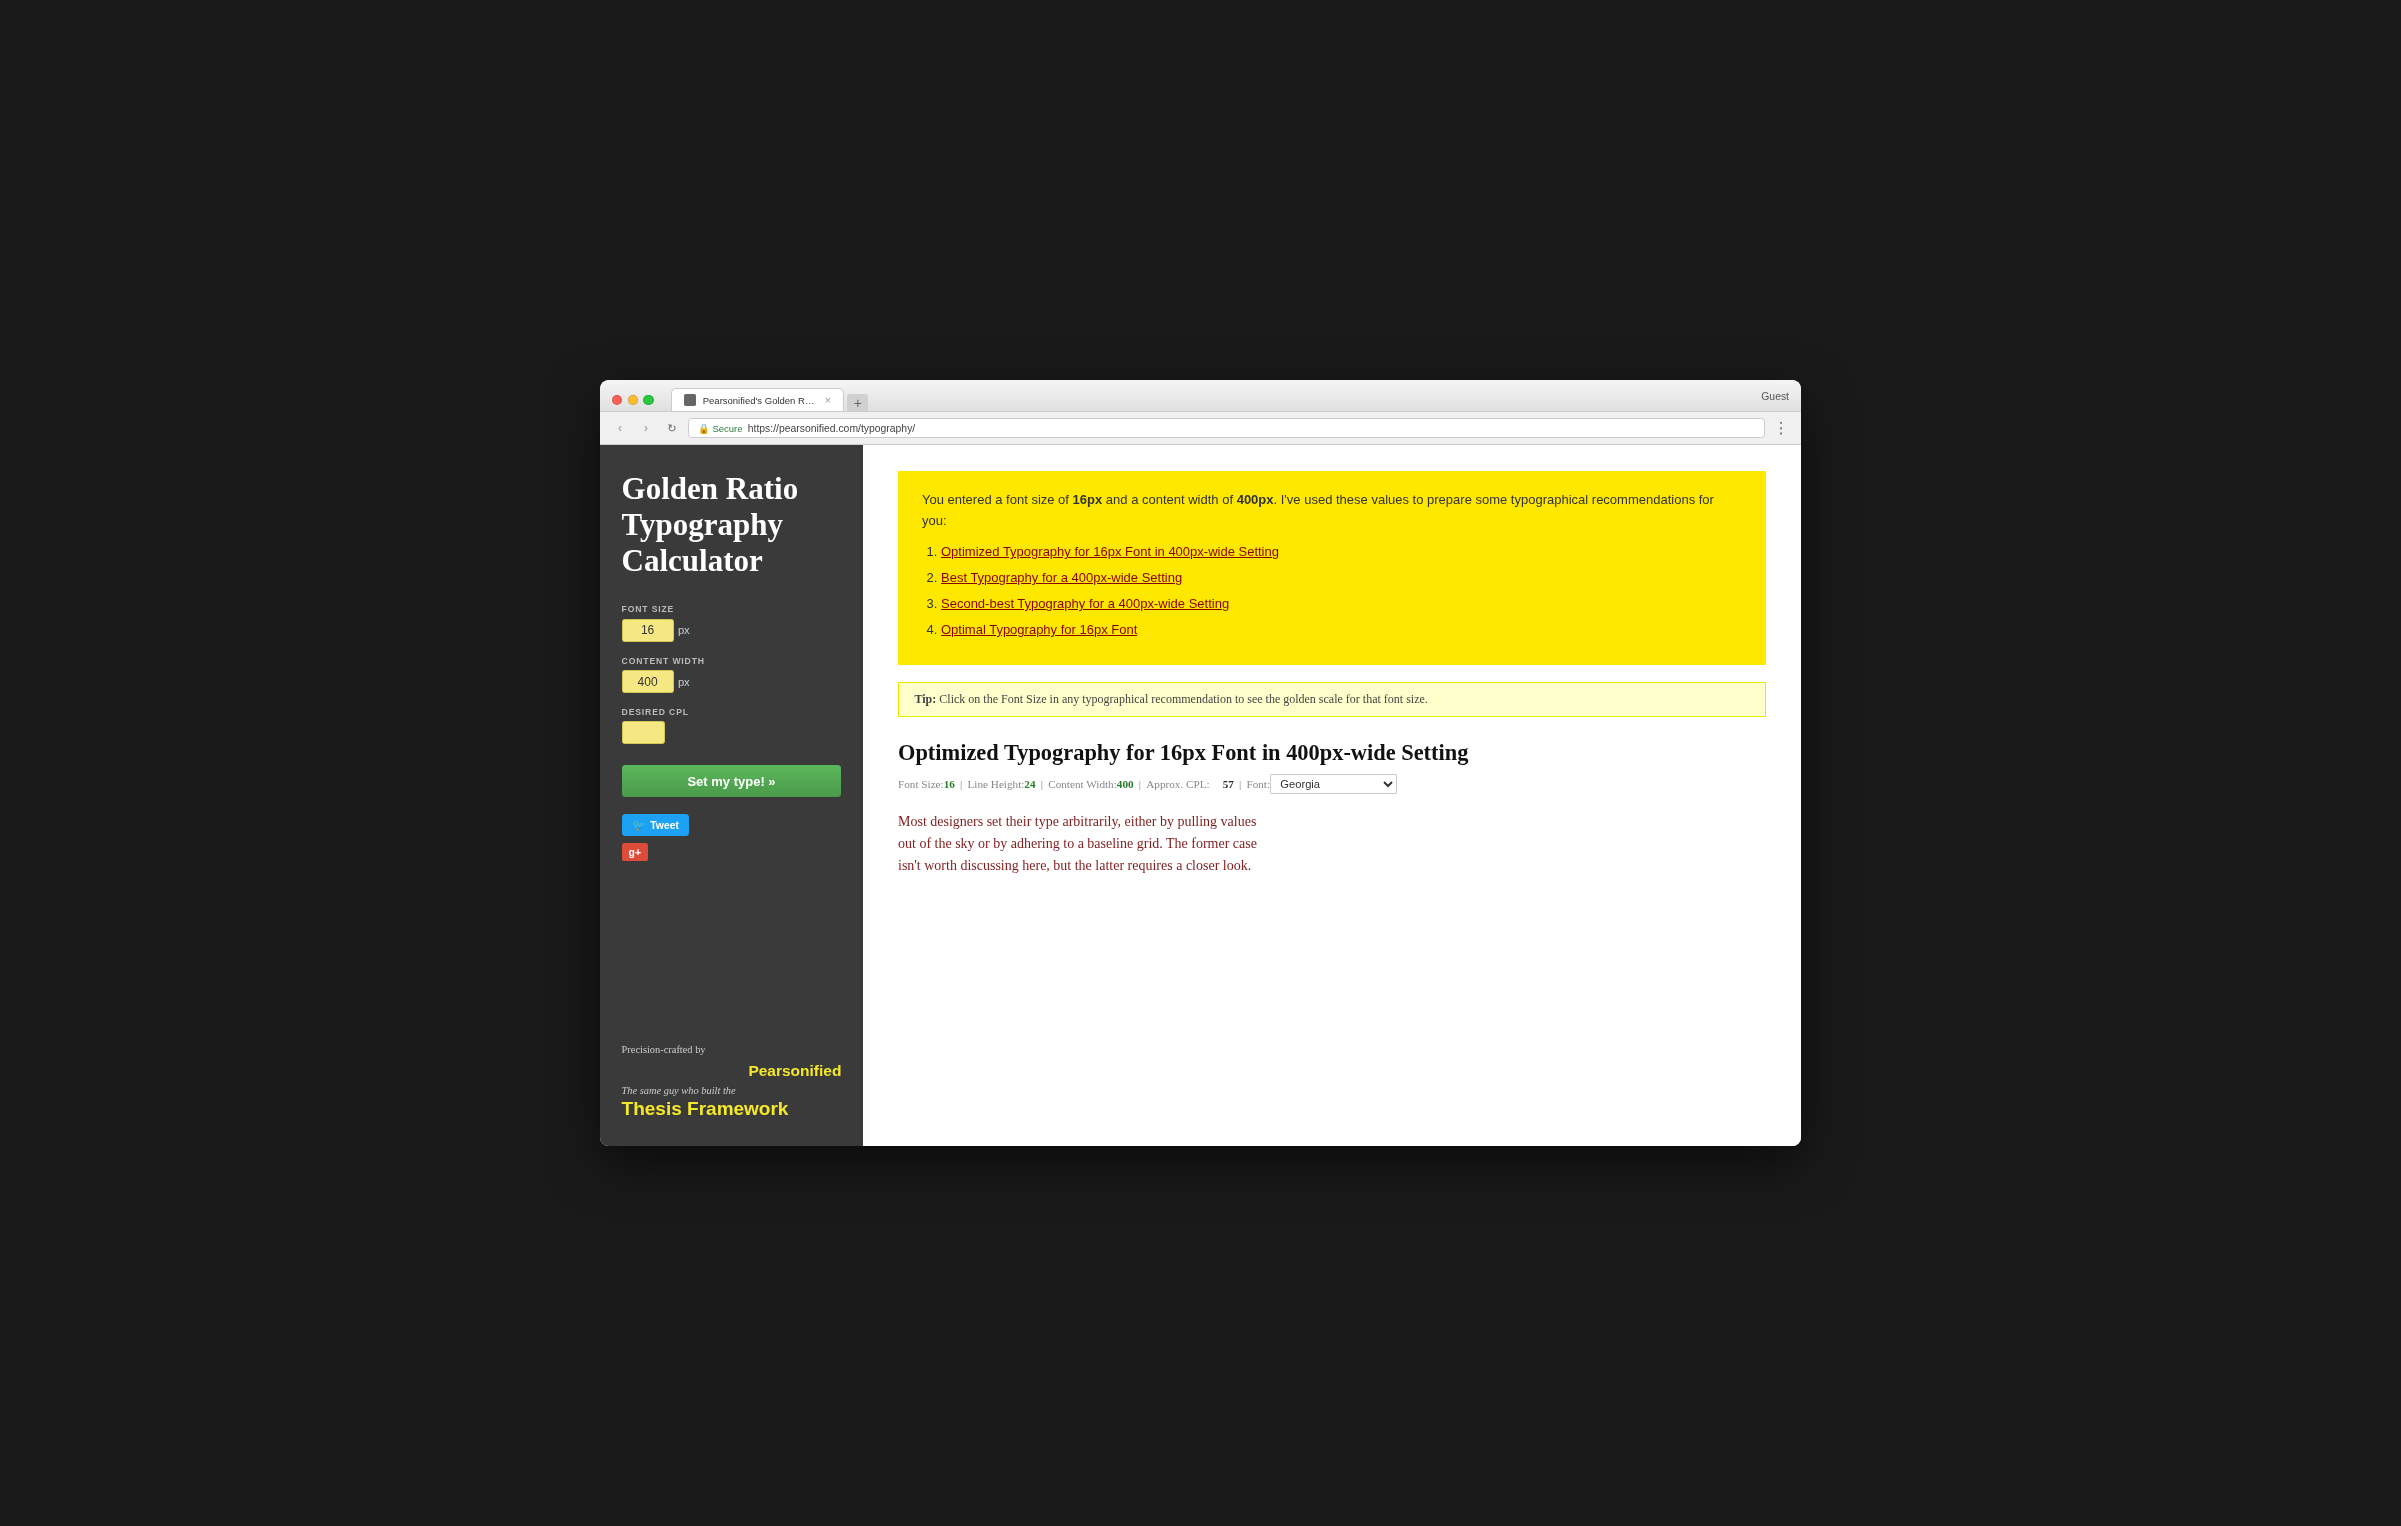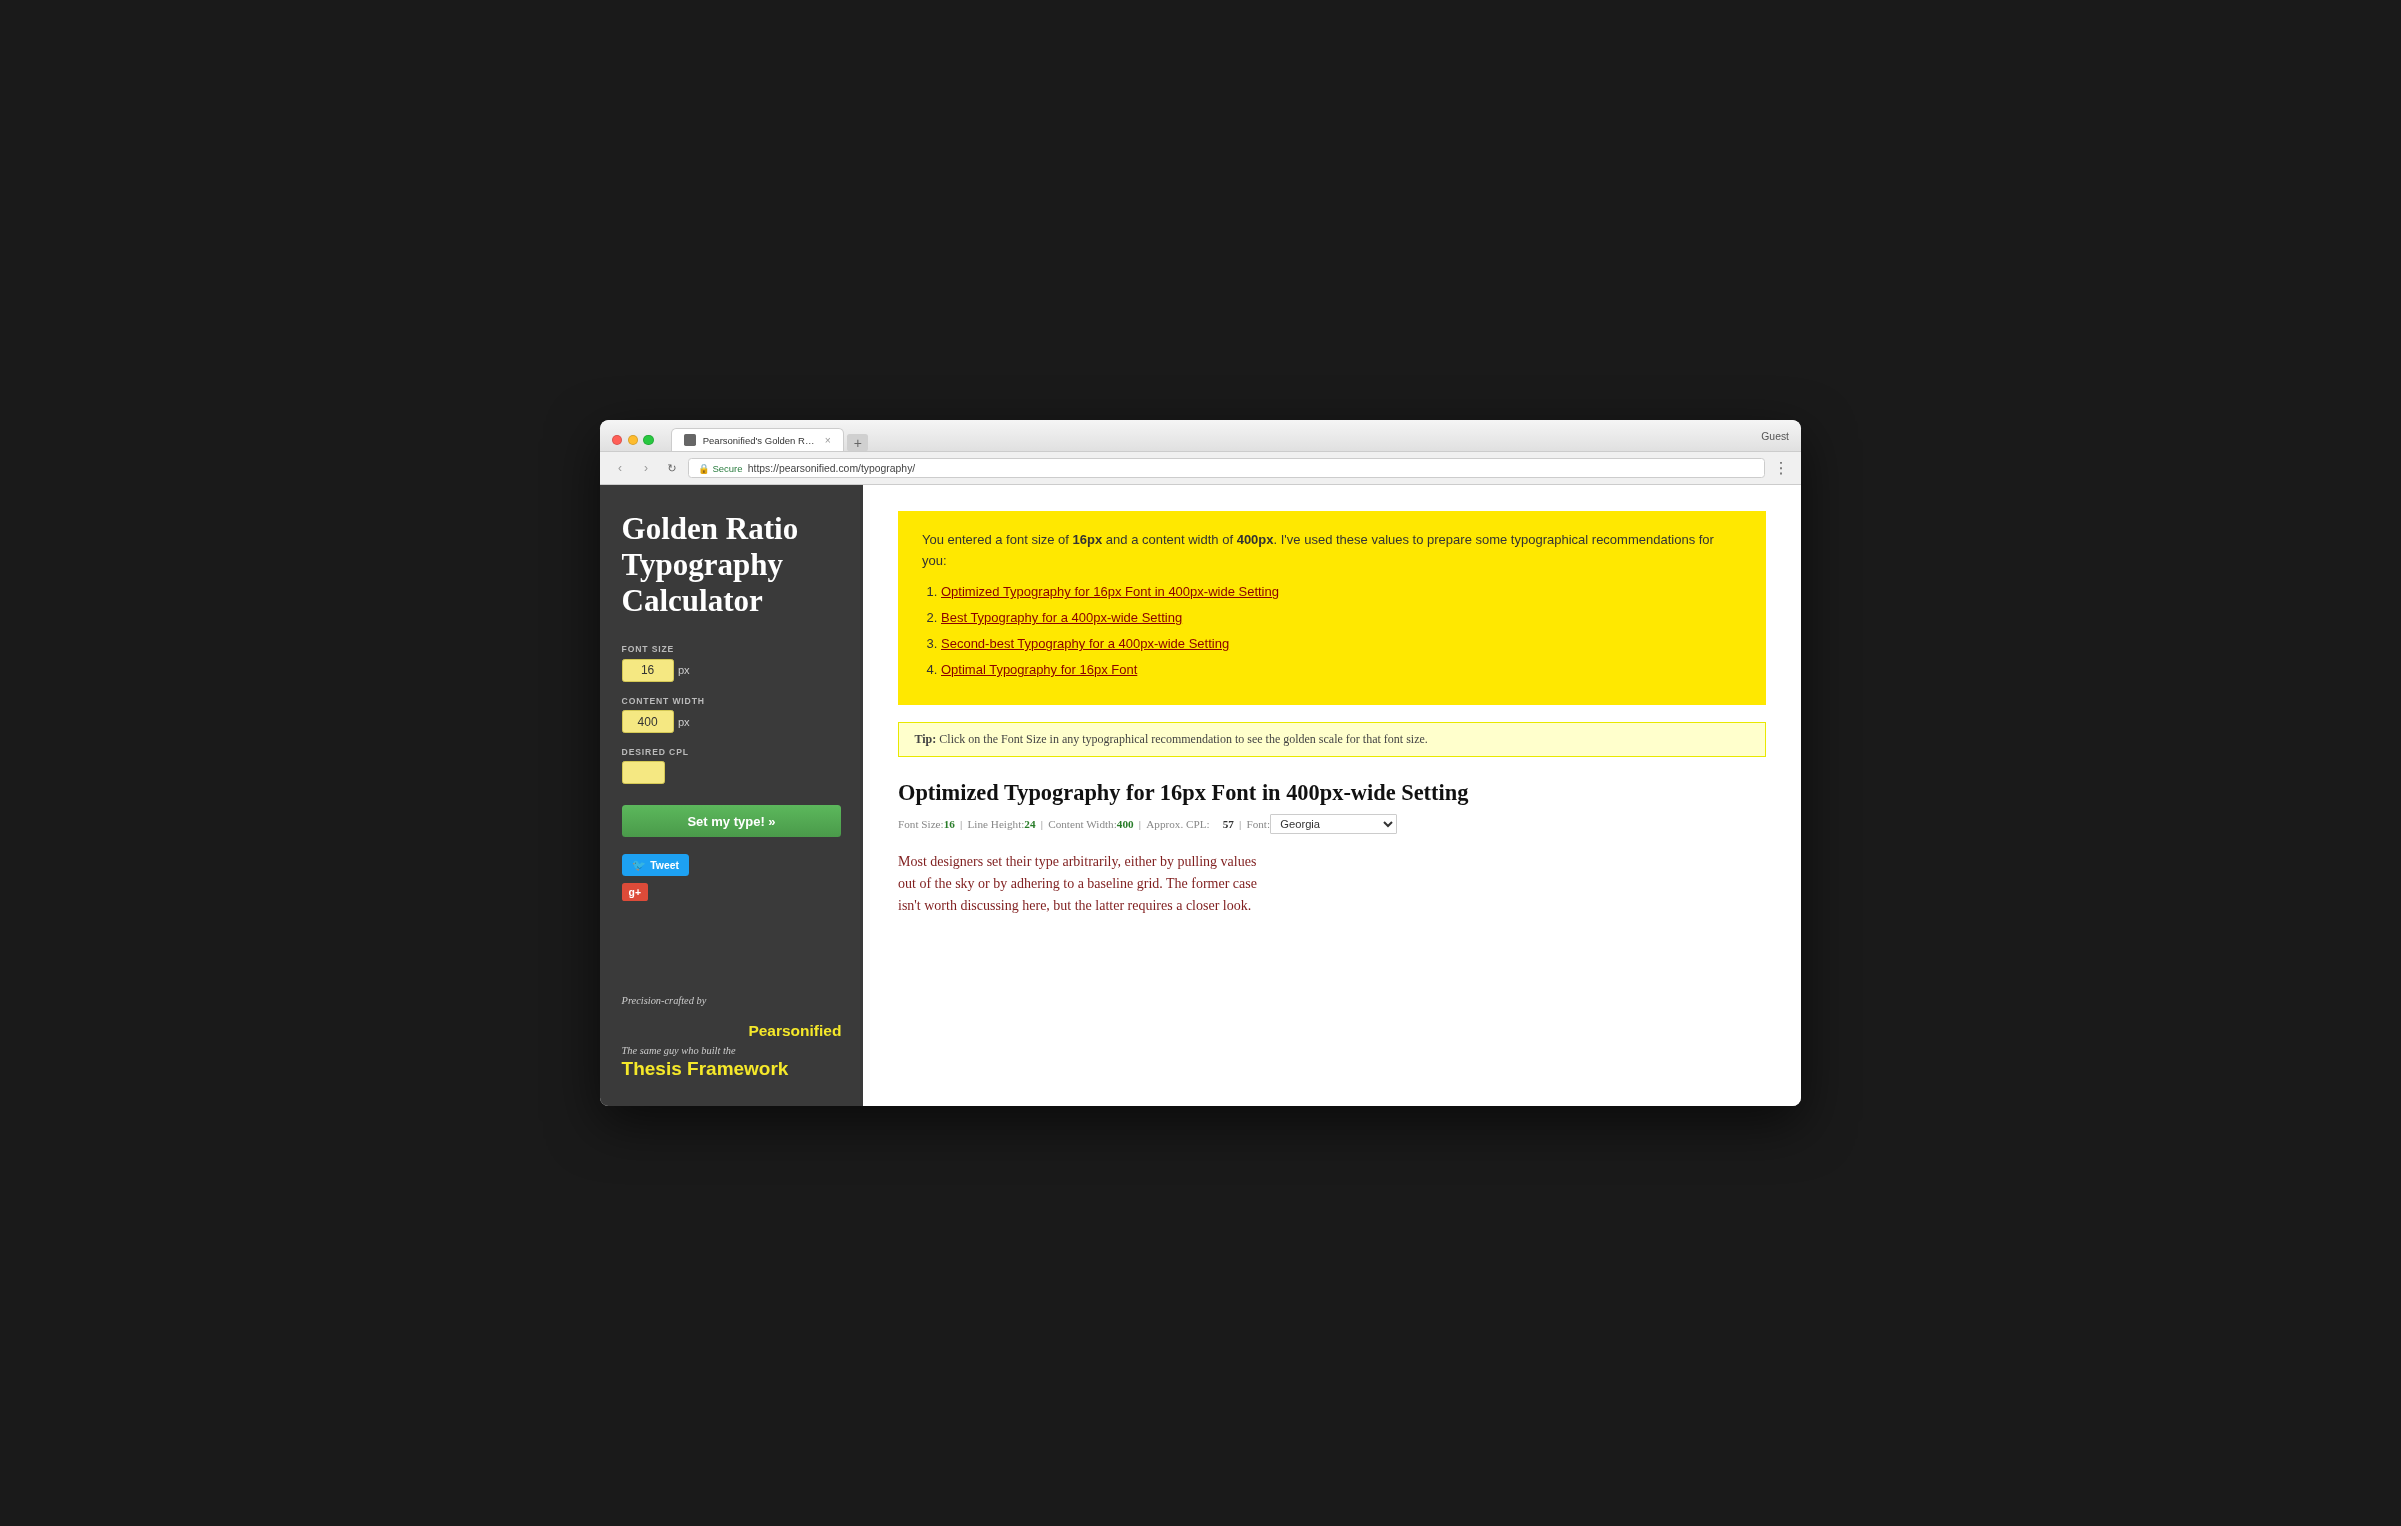--- a/index.html
+++ b/index.html
@@ -177,21 +177,21 @@
       display: flex;
       align-items: center;
       justify-content: center;
       color: #666;
       font-size: 15.5px;
     }
 
     
     .browser-content {
       display: flex;
-      height: 621px;
+      height: 701px;
       overflow: hidden;
     }
 
     
     .sidebar {
       width: 263px;
       min-width: 263px;
       background: #3a3a3a;
       padding: 26px 21.6px;
       display: flex;
@@ -298,25 +298,24 @@
       cursor: pointer;
       width: fit-content;
     }
 
     .sidebar-footer {
       margin-top: auto;
       padding-top: 17px;
     }
 
     .crafted-by {
-      font-style: italic;
       color: #ccc;
       font-size: 10.4px;
       font-family: Georgia, serif;
-      margin-bottom: 16px;
+      margin-bottom: 7px;
     }
 
     .pearsonified-link {
       color: #f5e82a;
       font-size: 15.5px;
       font-weight: 700;
       text-decoration: none;
       display: block;
       margin-bottom: 5.2px;
       text-align: right;

